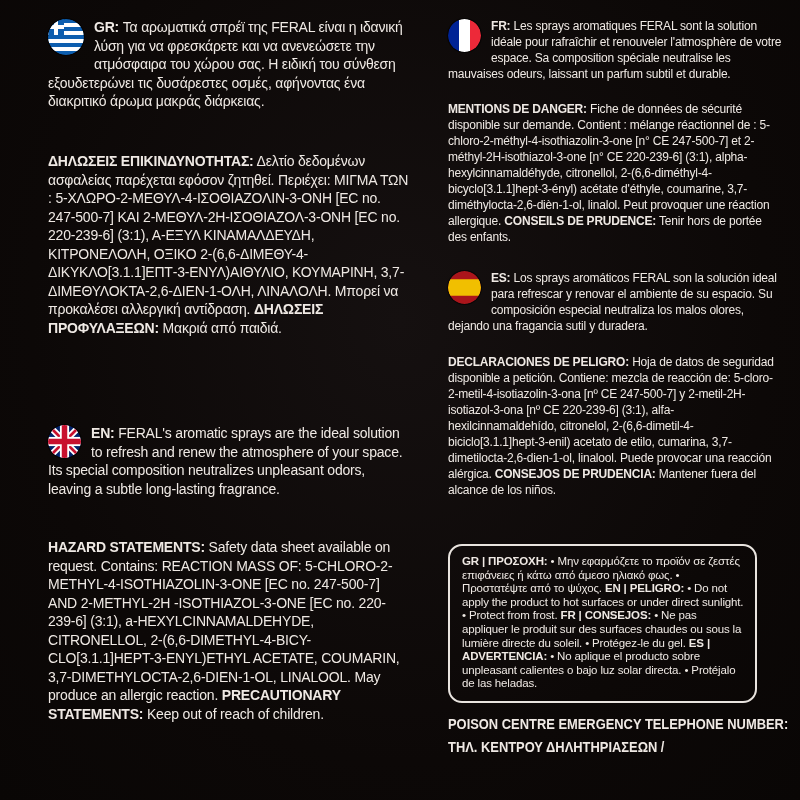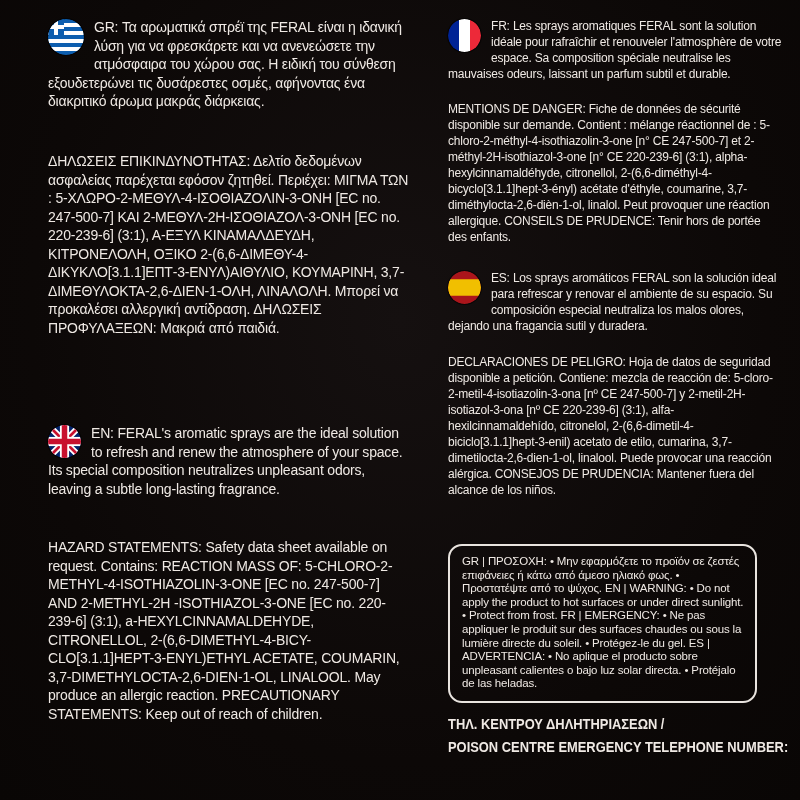--- a/index.html
+++ b/index.html
@@ -9,21 +9,21 @@
     font-family:"Liberation Sans", sans-serif;
     color:#efe9e4;
     -webkit-font-smoothing:antialiased;
   }
   .block{position:absolute;}
   .col-left{left:48px;width:362px;}
   .col-right{left:448px;width:334px;}
   p{margin:0;}
   .para{font-size:14px;line-height:18.5px;letter-spacing:-0.2px;}
   .col-right .para{font-size:12px;line-height:16px;letter-spacing:-0.2px;}
-  b{font-weight:400;}
+  b{font-weight:700;}
   .flag{float:left;margin:1px 10px 2px 0;line-height:0;}
   .flag svg{border-radius:50%;box-shadow:0 0 0 1px rgba(0,0,0,0.55), inset 0 0 4px rgba(0,0,0,0.4);}
   .warning-box{
     left:448px;top:544px;width:309px;
     border:2px solid #e9e4df;border-radius:14px;
     padding:9px 10px 10px 12px;box-sizing:border-box;
   }
   .warning-box p{font-size:11.5px;line-height:13.6px;letter-spacing:-0.15px;}
   .poison{left:448px;top:712px;width:340px;}
   .poison-line{font-weight:700;font-size:15px;line-height:23px;white-space:nowrap;}
@@ -153,25 +153,25 @@
     <span>Hoja de datos de seguridad disponible a petición. Contiene: mezcla de reacción de: 5-cloro-2-metil-4-isotiazolin-3-ona [nº CE 247-500-7] y 2-metil-2H-isotiazol-3-ona [nº CE 220-239-6] (3:1), alfa-hexilcinnamaldehído, citronelol, 2-(6,6-dimetil-4-biciclo[3.1.1]hept-3-enil) acetato de etilo, cumarina, 3,7-dimetilocta-2,6-dien-1-ol, linalool. Puede provocar una reacción alérgica.</span>
     <b>CONSEJOS DE PRUDENCIA:</b>
     <span>Mantener fuera del alcance de los niños.</span>
   </p>
 </div>
 
 <div class="block warning-box">
   <p>
     <b>GR | ΠΡΟΣΟΧΗ:</b>
     <span>• Μην εφαρμόζετε το προϊόν σε ζεστές επιφάνειες ή κάτω από άμεσο ηλιακό φως. • Προστατέψτε από το ψύχος.</span>
-    <b>EN | WARNING:</b>
+    <b>EN | PELIGRO:</b>
     <span>• Do not apply the product to hot surfaces or under direct sunlight. • Protect from frost.</span>
-    <b>FR | EMERGENCY:</b>
+    <b>FR | CONSEJOS:</b>
     <span>• Ne pas appliquer le produit sur des surfaces chaudes ou sous la lumière directe du soleil. • Protégez-le du gel.</span>
     <b>ES | ADVERTENCIA:</b>
     <span>• No aplique el producto sobre unpleasant calientes o bajo luz solar directa. • Protéjalo de las heladas.</span>
   </p>
 </div>
 
 <div class="block poison">
+  <p class="poison-line"><span class="cond">POISON CENTRE EMERGENCY TELEPHONE NUMBER:</span></p>
   <p class="poison-line"><span class="cond">ΤΗΛ. ΚΕΝΤΡΟΥ ΔΗΛΗΤΗΡΙΑΣΕΩΝ /</span></p>
-  <p class="poison-line"><span class="cond">POISON CENTRE EMERGENCY TELEPHONE NUMBER:</span></p>
 </div>
 
 </body></html>

